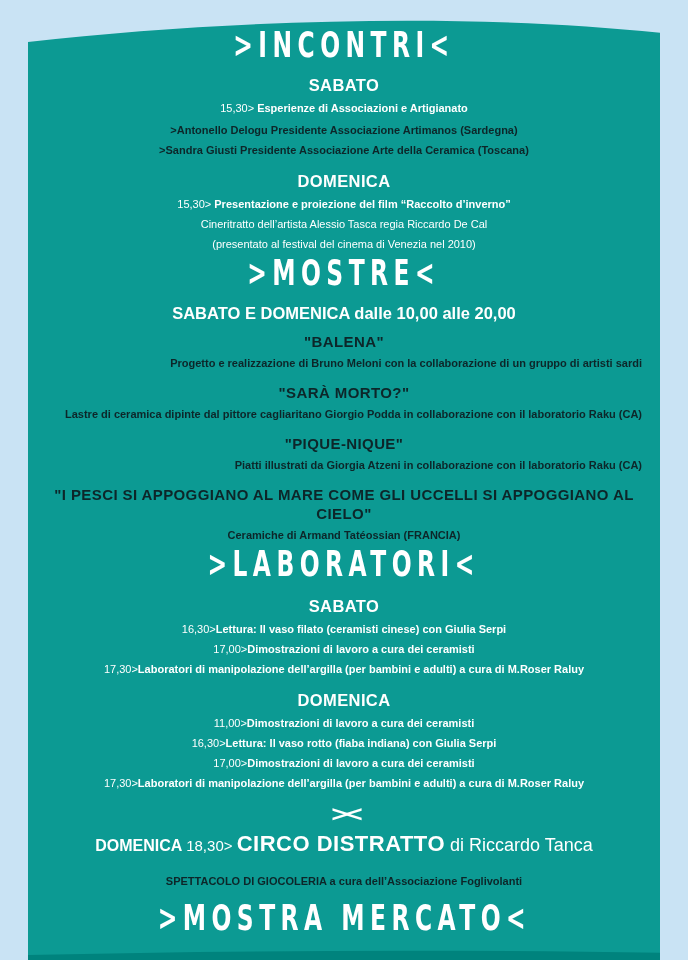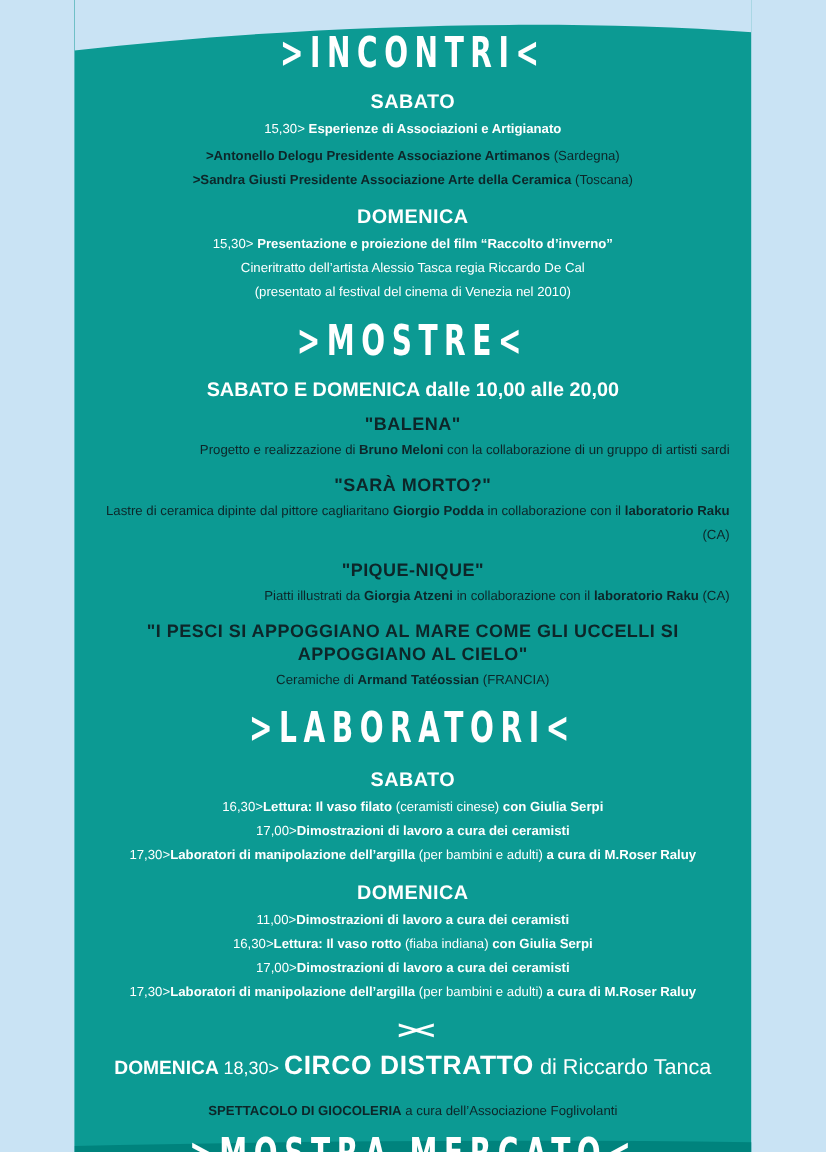--- a/index.html
+++ b/index.html
@@ -1,51 +1,51 @@
 <!DOCTYPE html>
 <html><head>
 <meta charset="utf-8">
 <style>
   html,body{margin:0;padding:0;background:#c9e3f4;}
   .poster{
-    position:relative;width:564px;height:960px;margin:0 auto;
+    position:relative;width:632px;height:960px;margin:0 auto;
     background:#0c9a93;overflow:hidden;
     font-family:"Liberation Sans",sans-serif;
   }
   .dome{position:absolute;top:0;left:0;display:block;}
   .bottom-strip{position:absolute;bottom:0;left:0;display:block;}
   .content{position:relative;z-index:2;padding:26px 18px 0 18px;text-align:center;}
   .rough{
     font-family:"DejaVu Sans",sans-serif;font-weight:bold;color:#ffffff;
     font-size:30px;line-height:38px;letter-spacing:7px;
     display:inline-block;transform:scale(0.78,1.18);transform-origin:center;
     white-space:nowrap;
   }
   .h-wrap{line-height:40px;}
   .day{color:#ffffff;font-weight:bold;font-size:16.5px;line-height:22px;letter-spacing:.4px;text-align:center;}
   .ln{font-size:11px;line-height:20px;}
   .white{color:#ffffff;}
   .ink{color:#0d2629;}
   .b{font-weight:bold;}
-  .lt{font-weight:normal;}
+  .lt{font-weight:bold;}
   .time{font-weight:normal;}
   .show-title{color:#0d2629;font-weight:bold;font-size:15px;line-height:19px;letter-spacing:.4px;}
   .hours{color:#ffffff;font-weight:bold;font-size:16.5px;line-height:22px;}
   .divider{
     font-family:"DejaVu Sans",sans-serif;color:#ffffff;font-weight:bold;
     font-size:24px;line-height:26px;letter-spacing:-6px;
     display:inline-block;transform:scaleY(0.85);
   }
   .circo-line{color:#ffffff;line-height:30px;}
   .circo-day{font-weight:bold;font-size:16px;}
   .circo-time{font-size:15px;}
   .circo-title{font-weight:bold;font-size:22px;letter-spacing:.5px;}
   .circo-by{font-size:18px;}
   .mt2{margin-top:2px;}
-  .mt8{margin-top:8px;}  .mt10{margin-top:10px;} .mt12{margin-top:12px;}
+  .mt8{margin-top:8px;}  .mt10{margin-top:10px;} .mt12{margin-top:0;}
   .mb2{margin-bottom:2px;} .mb4{margin-bottom:4px;}
   .mb6{margin-bottom:6px;} .mb8{margin-bottom:8px;} .mb10{margin-bottom:10px;text-align:right;}
 </style>
 </head>
 <body>
 
 <div class="poster">
 
   <svg class="dome" width="688" height="60" viewBox="0 0 688 60">
     <path d="M0,0 L688,0 L688,40 C 500,12 230,16 0,42 Z" fill="#c9e3f4"></path>

